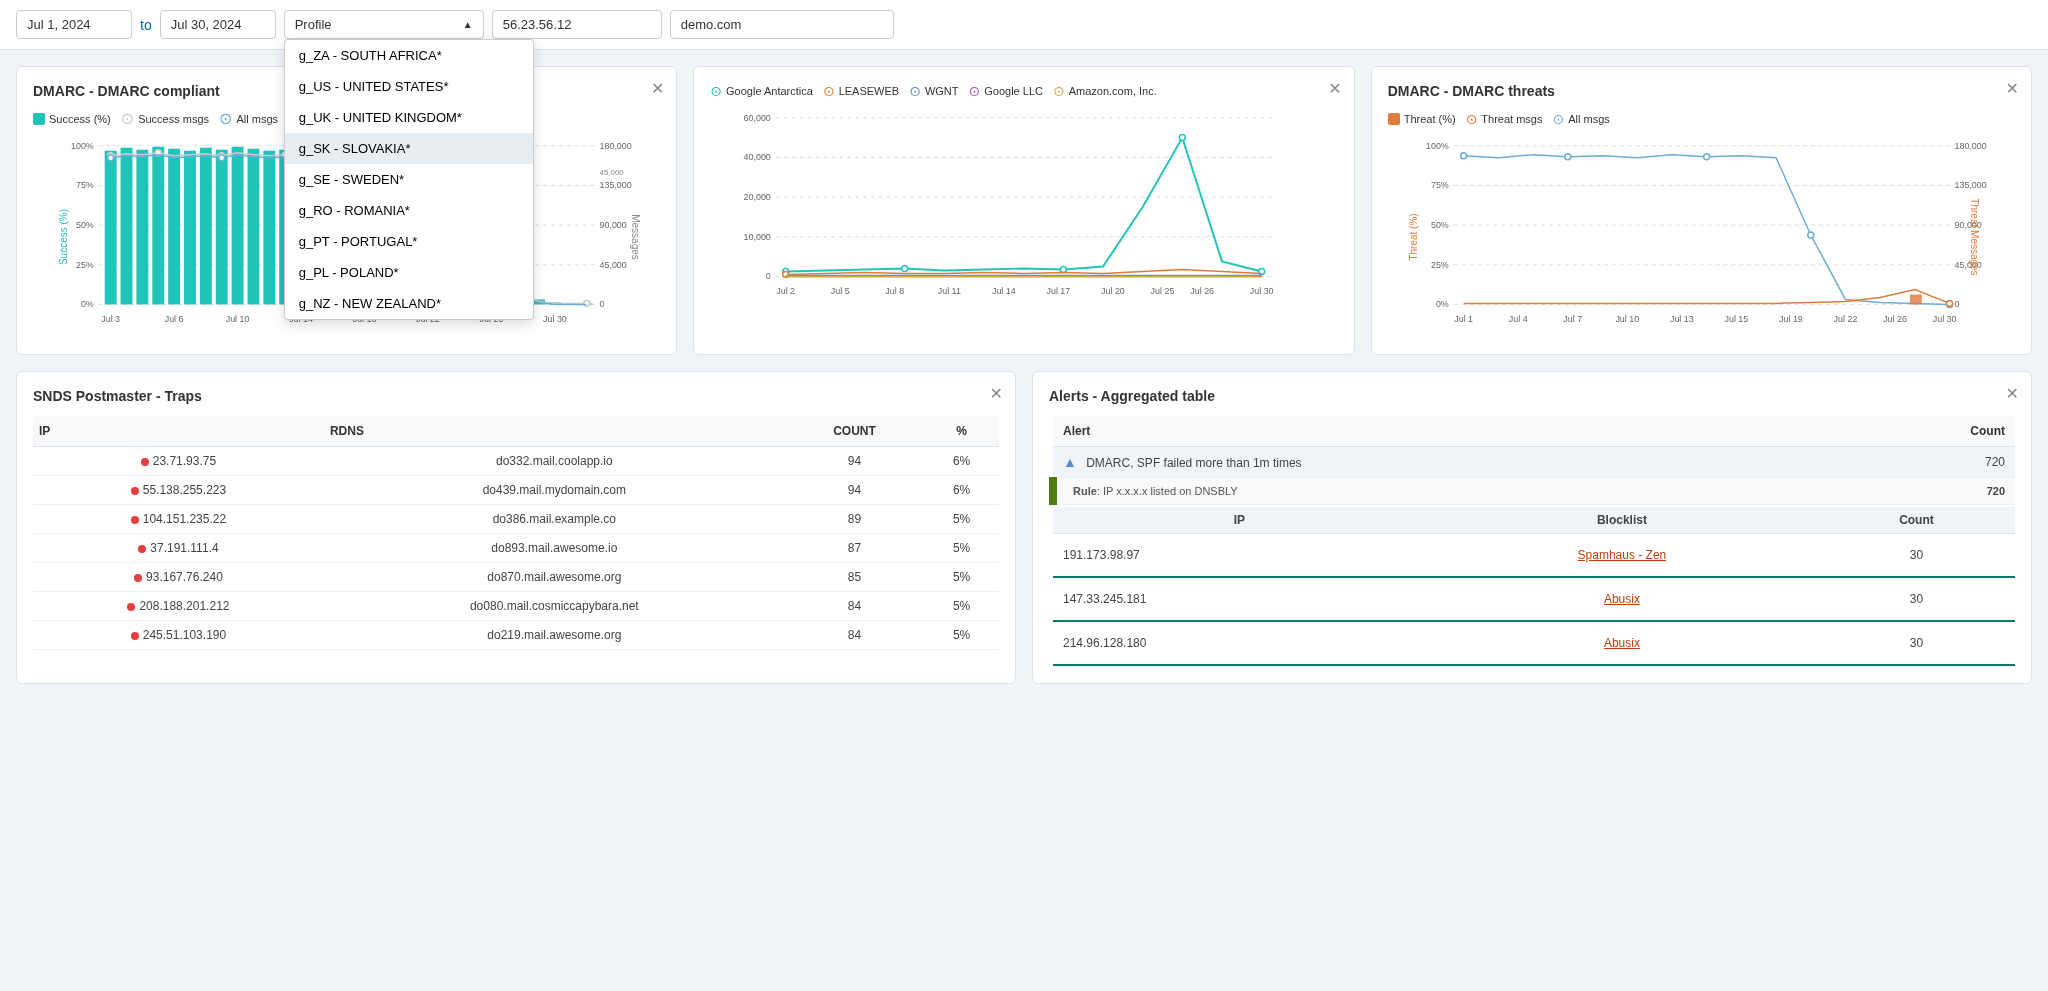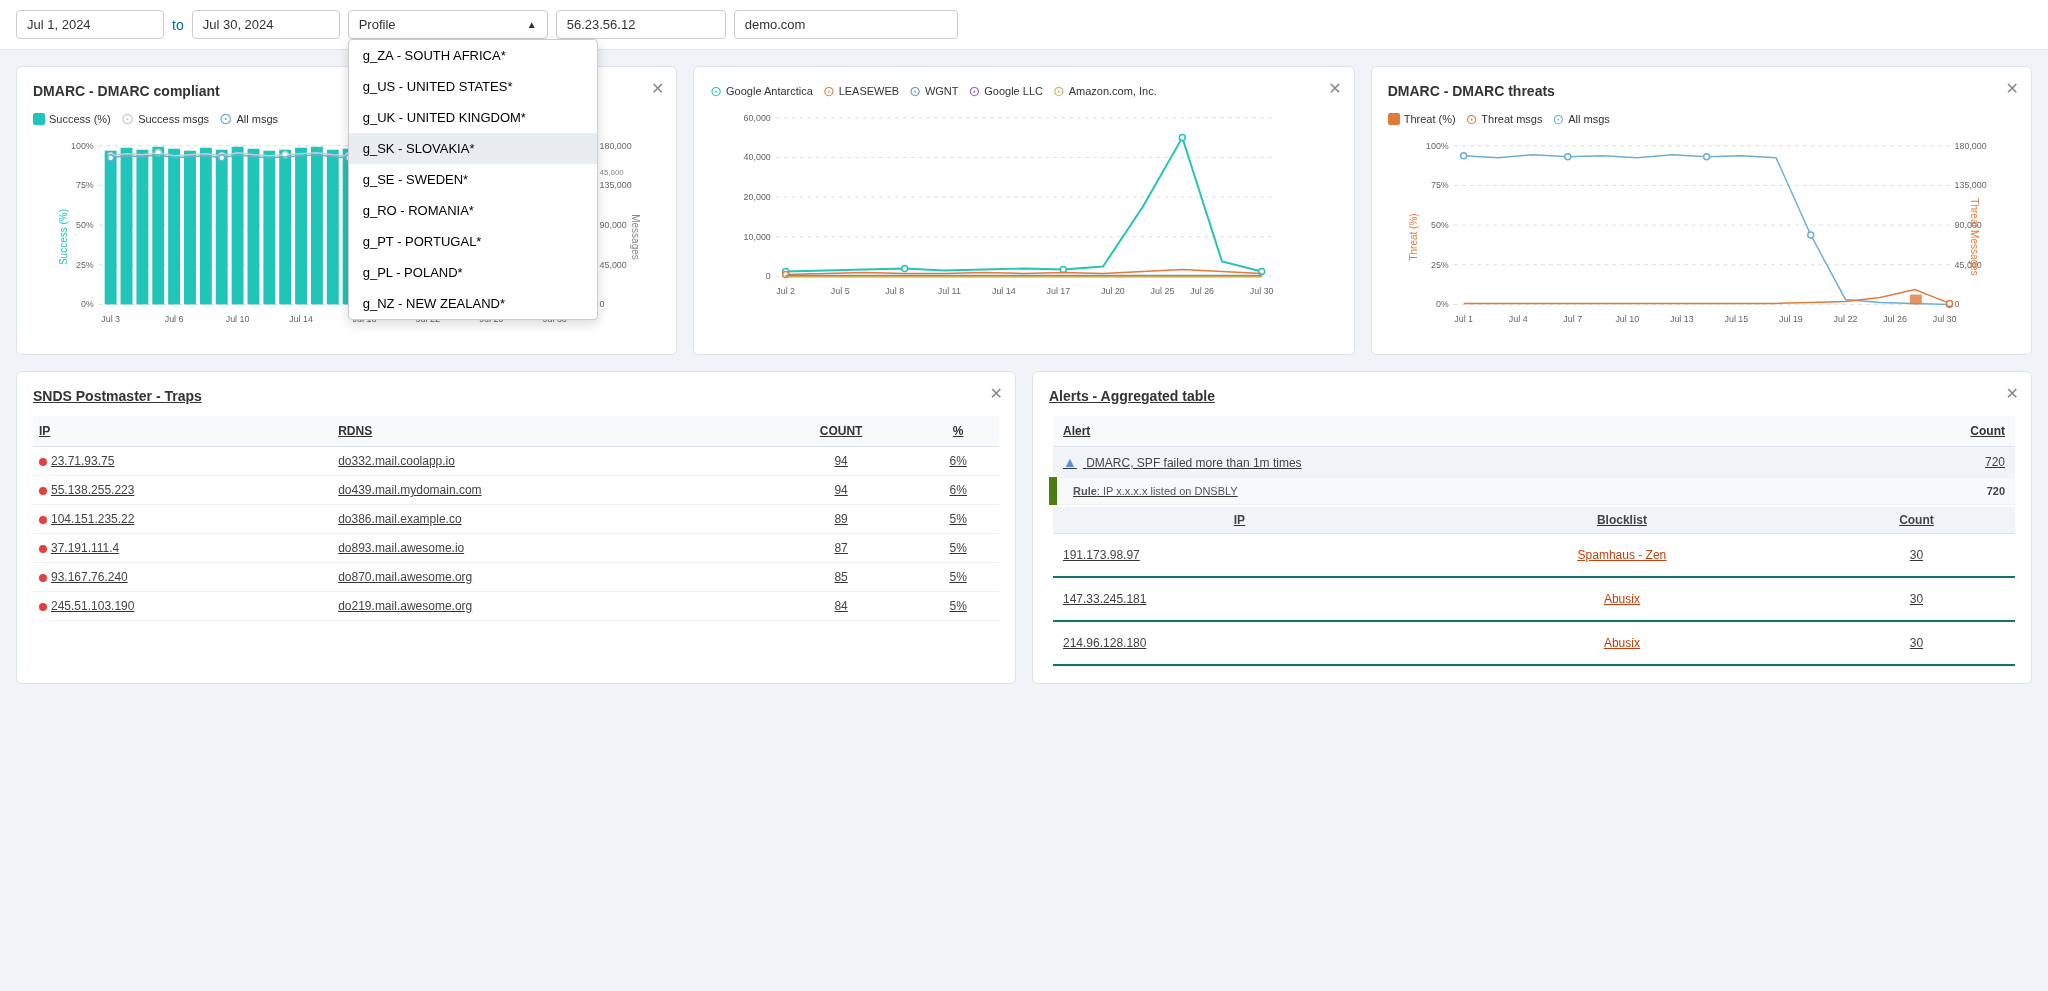--- a/index.html
+++ b/index.html
@@ -16,21 +16,21 @@
       position: relative;
       z-index: 100;
     }
     .date-input {
       border: 1px solid #ccc;
       border-radius: 4px;
       padding: 6px 10px;
       font-size: 13px;
       background: #fff;
       color: #333;
-      width: 148px;
+      width: 116px;
     }
     .to-label {
       font-size: 14px;
       color: #0369a1;
     }
     .profile-dropdown-wrapper {
       position: relative;
     }
     .profile-dropdown-btn {
       border: 1px solid #ccc;
@@ -141,21 +141,20 @@
       display: flex;
       gap: 16px;
     }
     .bottom-card {
       background: #fff;
       border-radius: 6px;
       border: 1px solid #dde3ea;
       position: relative;
       padding: 16px;
       flex: 1;
-      text-decoration: underline;
     }
     .bottom-card-title {
       font-size: 14px;
       font-weight: bold;
       color: #333;
       margin-bottom: 12px;
     }
 
     
     .data-table {
@@ -171,21 +170,21 @@
       border-bottom: 1px solid #dde3ea;
       background: #f8f9fb;
     }
     .data-table th.left { text-align: left; }
     .data-table td {
       text-align: center;
       padding: 7px 6px;
       border-bottom: 1px solid #eef0f3;
       color: #444;
     }
-    .data-table td.left { text-align: left; }
+    .data-table td.left { text-align: center; }
     .red-dot {
       display: inline-block;
       width: 8px;
       height: 8px;
       background: #e53e3e;
       border-radius: 50%;
       margin-right: 4px;
       vertical-align: middle;
     }
 
@@ -589,20 +588,28 @@
       <td class="left">do893.mail.awesome.io</td>
       <td>87</td>
       <td>5%</td>
     </tr>
             <tr>
       <td class="left">
         <span class="red-dot"></span>93.167.76.240
       </td>
       <td class="left">do870.mail.awesome.org</td>
       <td>85</td>
+      <td>5%</td>
+    </tr>
+            <tr>
+      <td class="left">
+        <span class="red-dot"></span>208.188.201.212
+      </td>
+      <td class="left">do080.mail.cosmiccapybara.net</td>
+      <td>84</td>
       <td>5%</td>
     </tr>
             <tr>
       <td class="left">
         <span class="red-dot"></span>245.51.103.190
       </td>
       <td class="left">do219.mail.awesome.org</td>
       <td>84</td>
       <td>5%</td>
     </tr>

